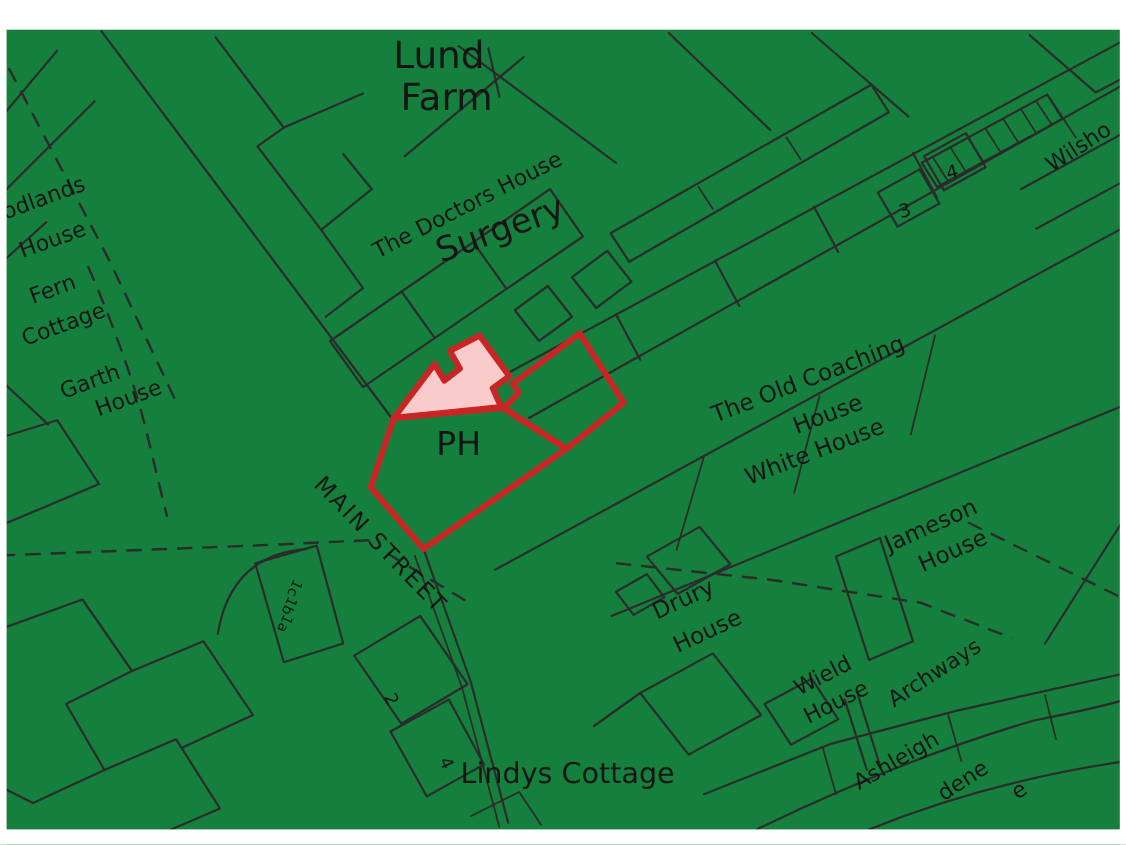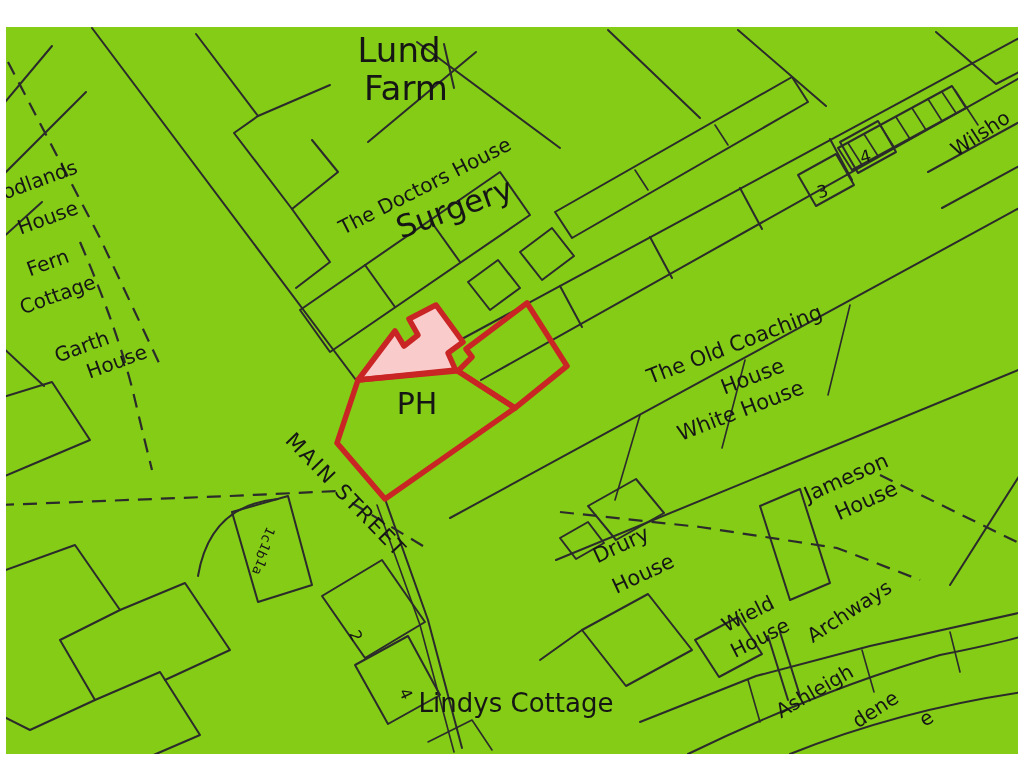--- a/index.html
+++ b/index.html
@@ -1,16 +1,16 @@
 <!DOCTYPE html>
 <html style="--line: #2b2b2b; --hl-stroke: #c92525; --hl-fill: #f9cbcb;"><head>
 <meta charset="utf-8">
 <style>
   html,body{margin:0;padding:0;background:#fff;}
-  #stage{position:relative;width:1024px;height:768px;background:#84cc16;overflow:hidden;
+  #stage{position:relative;width:1024px;height:768px;background:#15803d;overflow:hidden;
          font-family:"DejaVu Sans","Liberation Sans",sans-serif;}
   svg{display:block}
   .bline{fill:none;stroke:var(--line,#2b2b2b);stroke-width:2;stroke-linejoin:round;stroke-linecap:round;}
   .thin{stroke-width:1.6;}
   .dline{fill:none;stroke:var(--line,#2b2b2b);stroke-width:2.2;stroke-dasharray:14 9;stroke-linecap:butt;}
   .red{fill:none;stroke:var(--hl-stroke,#c92525);stroke-width:5.5;stroke-linejoin:round;}
   .redfill{fill:var(--hl-fill,#f9cbcb);stroke:var(--hl-stroke,#c92525);stroke-width:5.5;stroke-linejoin:round;}
   text{fill:#151515;}
   .margin{fill:#ffffff;}
 </style>

